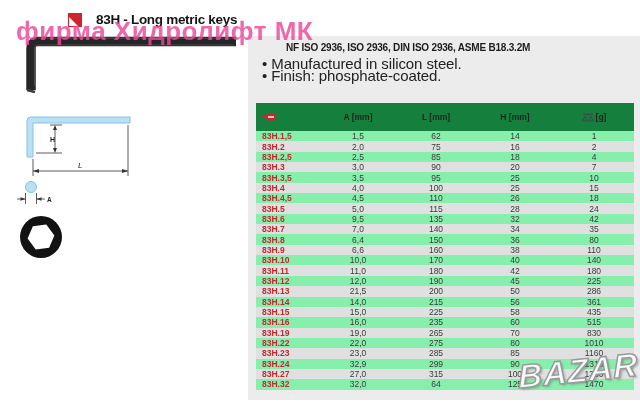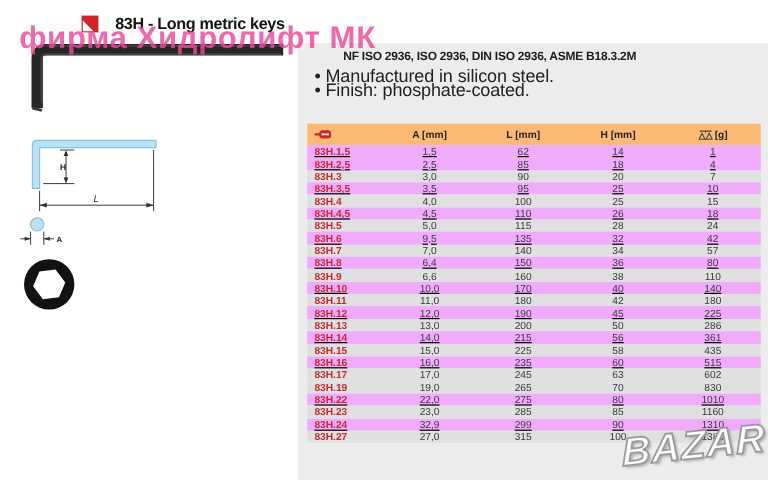--- a/index.html
+++ b/index.html
@@ -21,24 +21,24 @@
   
   .panel { position:absolute; left:248px; top:36px; width:392px; height:364px; background:#ececec; }
   .standards { position:absolute; left:14px; top:6px; font-size:10px; font-weight:bold; color:#1c1c1c; letter-spacing:-0.2px;padding-left:24px; }
   .bullets { position:absolute; left:14px; top:22px; list-style:none; }
   .bullets li { font-size:15px; color:#222; line-height:12px; letter-spacing:-0.1px; }
   .bullets li::before { content:"• "; color:#222; }
 
   
   .tbl { position:absolute; left:8px; top:67px; width:378px; font-size:8.5px; }
   .thead, .trow { display:grid; grid-template-columns:64px 76px 80px 78px 80px; align-items:center; }
-  .thead { height:18px; background:#fdba74; }
+  .thead { height:28px; background:#15803d; }
   .th { font-weight:bold; color:#222; text-align:center; }
   .trow { height:10.35px; }
-  .trow.odd  { background:#f0abfc;text-decoration:underline; }
+  .trow.odd  { background:#86efac; }
   .trow.even { background:#e0e0e0; }
   .cell.ref { padding-left:6px; font-weight:bold; color:#c22a30; text-align:left; }
   .cell.num { text-align:center; color:#3a3a3a; }
   .refcell-h { padding-left:6px; display:flex; align-items:center; }
   .wcell { display:flex; align-items:center; justify-content:center; gap:2px; }
 
   
   .wm-top {
     position:absolute; left:16px; top:16px; width:300px;
     font-size:26px; font-weight:bold; color:#ec4899; opacity:0.82;
@@ -134,20 +134,27 @@
         </div>
       </div>
       <div>
           <div class="trow odd">
             <div class="cell ref">83H.1,5</div>
             <div class="cell num">1,5</div>
             <div class="cell num">62</div>
             <div class="cell num">14</div>
             <div class="cell num">1</div>
           </div>
+          <div class="trow even">
+            <div class="cell ref">83H.2</div>
+            <div class="cell num">2,0</div>
+            <div class="cell num">75</div>
+            <div class="cell num">16</div>
+            <div class="cell num">2</div>
+          </div>
           <div class="trow odd">
             <div class="cell ref">83H.2,5</div>
             <div class="cell num">2,5</div>
             <div class="cell num">85</div>
             <div class="cell num">18</div>
             <div class="cell num">4</div>
           </div>
           <div class="trow even">
             <div class="cell ref">83H.3</div>
             <div class="cell num">3,0</div>
@@ -188,21 +195,21 @@
             <div class="cell num">9,5</div>
             <div class="cell num">135</div>
             <div class="cell num">32</div>
             <div class="cell num">42</div>
           </div>
           <div class="trow even">
             <div class="cell ref">83H.7</div>
             <div class="cell num">7,0</div>
             <div class="cell num">140</div>
             <div class="cell num">34</div>
-            <div class="cell num">57</div>
+            <div class="cell num">35</div>
           </div>
           <div class="trow odd">
             <div class="cell ref">83H.8</div>
             <div class="cell num">6,4</div>
             <div class="cell num">150</div>
             <div class="cell num">36</div>
             <div class="cell num">80</div>
           </div>
           <div class="trow even">
             <div class="cell ref">83H.9</div>
@@ -227,21 +234,21 @@
           </div>
           <div class="trow odd">
             <div class="cell ref">83H.12</div>
             <div class="cell num">12,0</div>
             <div class="cell num">190</div>
             <div class="cell num">45</div>
             <div class="cell num">225</div>
           </div>
           <div class="trow even">
             <div class="cell ref">83H.13</div>
-            <div class="cell num">13,0</div>
+            <div class="cell num">21,5</div>
             <div class="cell num">200</div>
             <div class="cell num">50</div>
             <div class="cell num">286</div>
           </div>
           <div class="trow odd">
             <div class="cell ref">83H.14</div>
             <div class="cell num">14,0</div>
             <div class="cell num">215</div>
             <div class="cell num">56</div>
             <div class="cell num">361</div>
@@ -254,27 +261,20 @@
             <div class="cell num">435</div>
           </div>
           <div class="trow odd">
             <div class="cell ref">83H.16</div>
             <div class="cell num">16,0</div>
             <div class="cell num">235</div>
             <div class="cell num">60</div>
             <div class="cell num">515</div>
           </div>
           <div class="trow even">
-            <div class="cell ref">83H.17</div>
-            <div class="cell num">17,0</div>
-            <div class="cell num">245</div>
-            <div class="cell num">63</div>
-            <div class="cell num">602</div>
-          </div>
-          <div class="trow even">
             <div class="cell ref">83H.19</div>
             <div class="cell num">19,0</div>
             <div class="cell num">265</div>
             <div class="cell num">70</div>
             <div class="cell num">830</div>
           </div>
           <div class="trow odd">
             <div class="cell ref">83H.22</div>
             <div class="cell num">22,0</div>
             <div class="cell num">275</div>
@@ -295,20 +295,27 @@
             <div class="cell num">90</div>
             <div class="cell num">1310</div>
           </div>
           <div class="trow even">
             <div class="cell ref">83H.27</div>
             <div class="cell num">27,0</div>
             <div class="cell num">315</div>
             <div class="cell num">100</div>
             <div class="cell num">1380</div>
           </div>
+          <div class="trow odd">
+            <div class="cell ref">83H.32</div>
+            <div class="cell num">32,0</div>
+            <div class="cell num">64</div>
+            <div class="cell num">125</div>
+            <div class="cell num">1470</div>
+          </div>
         </div>
     </div>
   </section>
 
   <div class="wm-top">фирма Хидролифт МК</div>
   <div class="wm-bazar">BAZAR</div>
 
 </div>
 
 </body></html>

